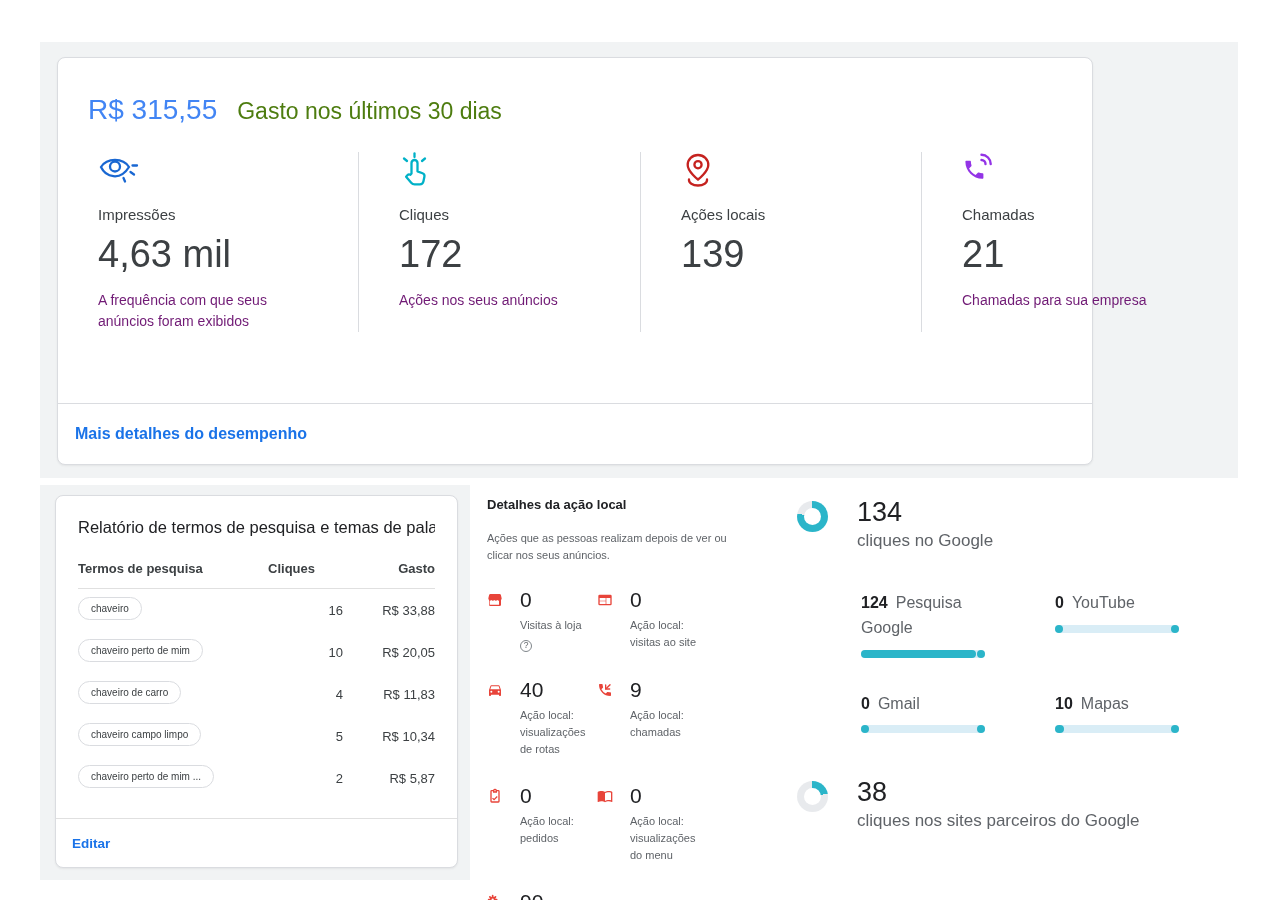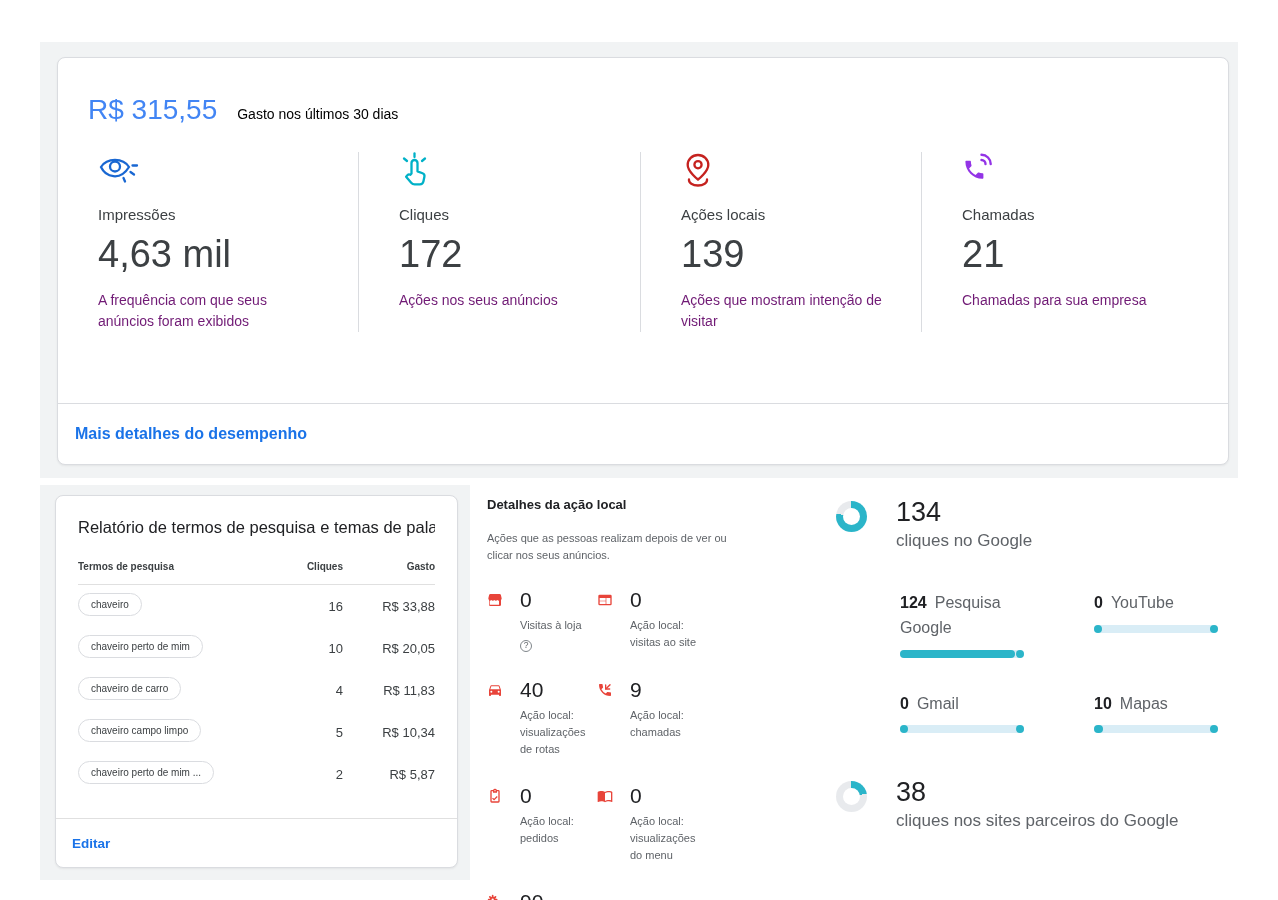--- a/index.html
+++ b/index.html
@@ -7,42 +7,42 @@
   .canvas { position:relative; width:1278px; height:900px; overflow:hidden; background:#fff; }
 
   .band { position:absolute; background:#f1f3f4; }
   .band-top  { left:40px; top:42px;  width:1198px; height:436px; }
   .band-left { left:40px; top:485px; width:430px;  height:395px; }
 
   .card { position:absolute; background:#fff; border:1px solid #dadce0; border-radius:8px;
           box-shadow:0 1px 2px rgba(60,64,67,.08); }
 
   
-  .summary-card { left:57px; top:57px; width:1172px; height:408px; display:flex; flex-direction:column; }
+  .summary-card { left:57px; top:57px; width:1036px; height:408px; display:flex; flex-direction:column; }
   .summary-head { padding:36px 30px 0 30px; display:flex; align-items:baseline; }
   .amount { font-size:28px; color:#4285f4; }
-  .amount-caption { font-size:14px; color:#000000; margin-left:20px; }
+  .amount-caption { font-size:23px; color:#4d7c0f; margin-left:20px; }
 
   .metrics { display:grid; grid-template-columns:300px 282px 281px 309px; margin-top:26px; }
   .metric { padding:0 18px 0 40px; position:relative; }
   .metric.divided { border-left:1px solid #dadce0; }
   .metric-icon { height:44px; display:flex; align-items:flex-start; }
   .metric-label { font-size:15px; color:#3c4043; margin-top:10px; }
   .metric-value { font-size:38px; font-weight:300; color:#3c4043; margin-top:10px; }
   .metric-desc { font-size:14px; color:#701a75; margin-top:14px; line-height:1.5; max-width:215px; }
 
   .summary-foot { margin-top:auto; border-top:1px solid #dadce0; padding:21px 0 21px 17px; }
   .link { font-size:16px; font-weight:bold; color:#1a73e8; text-decoration:none; cursor:pointer; }
 
   
   .terms-card { left:55px; top:495px; width:403px; height:373px; display:flex; flex-direction:column; }
   .terms-inner { padding:22px 22px 0 22px; }
   .terms-title { font-size:16.5px; font-weight:400; color:#202124; white-space:nowrap; overflow:hidden; }
   .t-head { display:flex; margin-top:24px; padding-bottom:12px; border-bottom:1px solid #e0e0e0;
-            font-size:10px; font-weight:bold; color:#3c4043; }
+            font-size:13px; font-weight:bold; color:#3c4043;gap:28px; }
   .col-term { flex:1; text-align:left; }
   .col-clicks { width:70px; text-align:right; }
   .col-gasto { width:92px; text-align:right; }
   .t-row { display:flex; align-items:center; height:42px; font-size:13px; color:#3c4043; }
   .chip { display:inline-block; border:1px solid #dadce0; border-radius:14px; padding:5px 12px;
           font-size:10px; color:#3c4043; background:#fff; cursor:pointer; white-space:nowrap;
           max-width:190px; overflow:hidden; text-overflow:ellipsis; }
   .terms-foot { margin-top:auto; border-top:1px solid #e0e0e0; padding:15px 16px; }
   .terms-foot .link { font-size:13.5px; }
 
@@ -54,21 +54,21 @@
   .la-item { display:flex; gap:17px; }
   .la-icon { width:16px; height:16px; flex:none; margin-top:4px; }
   .la-icon svg { display:block; }
   .la-value { font-size:21px; color:#202124; }
   .la-label { font-size:11px; color:#5f6368; line-height:1.55; margin-top:5px; width:76px; }
   .help { display:inline-flex; width:12px; height:12px; border:1px solid #80868b; border-radius:50%;
           color:#5f6368; font-size:8.5px; align-items:center; justify-content:center;
           vertical-align:-2px; cursor:pointer; }
 
   
-  .clicks-panel { position:absolute; left:836px; top:497px; width:440px; }
+  .clicks-panel { position:absolute; left:797px; top:497px; width:440px; }
   .donut-row { display:flex; align-items:flex-start; gap:29px; }
   .donut { width:31px; height:31px; border-radius:50%; position:relative; flex:none; margin-top:4px; }
   .donut .hole { position:absolute; left:7px; top:7px; width:17px; height:17px; border-radius:50%; background:#fff; }
   .big-num { font-size:27px; color:#202124; }
   .big-label { font-size:17px; color:#5f6368; margin-top:3px; }
 
   .platforms { margin:40px 0 0 64px; display:grid; grid-template-columns:128px 128px;
                column-gap:66px; row-gap:34px; }
   .p-text { font-size:16px; line-height:1.55; color:#5f6368; }
   .p-val { color:#202124; font-weight:bold; margin-right:8px; }
@@ -126,21 +126,20 @@
       <div class="metric divided">
         <div class="metric-icon" style="color: rgb(197, 34, 31);">
           <svg width="34" height="38" viewBox="0 0 34 38" fill="none" stroke="currentColor" stroke-width="2.3" stroke-linecap="round">
             <path d="M17 3 C 11.2 3, 6.7 7.4, 6.7 12.9 c0 6.6 10.3 14.6 10.3 14.6 s10.3 -8 10.3 -14.6 C 27.3 7.4, 22.8 3, 17 3 Z"></path>
             <circle cx="17" cy="12.7" r="3.6"></circle>
             <path d="M8 27.5 c-.5 3.2 3.6 6 9 6 s9.5 -2.8 9 -6"></path>
           </svg>
         </div>
         <div class="metric-label">Ações locais</div>
         <div class="metric-value">139</div>
-        <div class="metric-desc">Ações que mostram intenção de visitar</div>
       </div>
 
       <div class="metric divided">
         <div class="metric-icon" style="color: rgb(147, 52, 230);">
           <svg width="32" height="30" viewBox="0 0 32 30" fill="none">
             <path fill="currentColor" d="M7.1 16.5c1.4 2.8 3.7 5.1 6.5 6.5l2.2-2.2c.3-.3.7-.4 1-.2 1.1.4 2.3.6 3.6.6.6 0 1 .4 1 1v3.5c0 .6-.4 1-1 1-9.4 0-17-7.6-17-17 0-.6.4-1 1-1h3.5c.6 0 1 .4 1 1 0 1.2.2 2.5.6 3.6.1.3 0 .7-.2 1l-2.2 2.2z"></path>
             <path stroke="currentColor" stroke-width="2.4" stroke-linecap="round" d="M19.5 2.8 a 9.2 9.2 0 0 1 9.2 9.2"></path>
             <path stroke="currentColor" stroke-width="2.4" stroke-linecap="round" d="M19.5 8 a 4 4 0 0 1 4 4"></path>
           </svg>
         </div>

